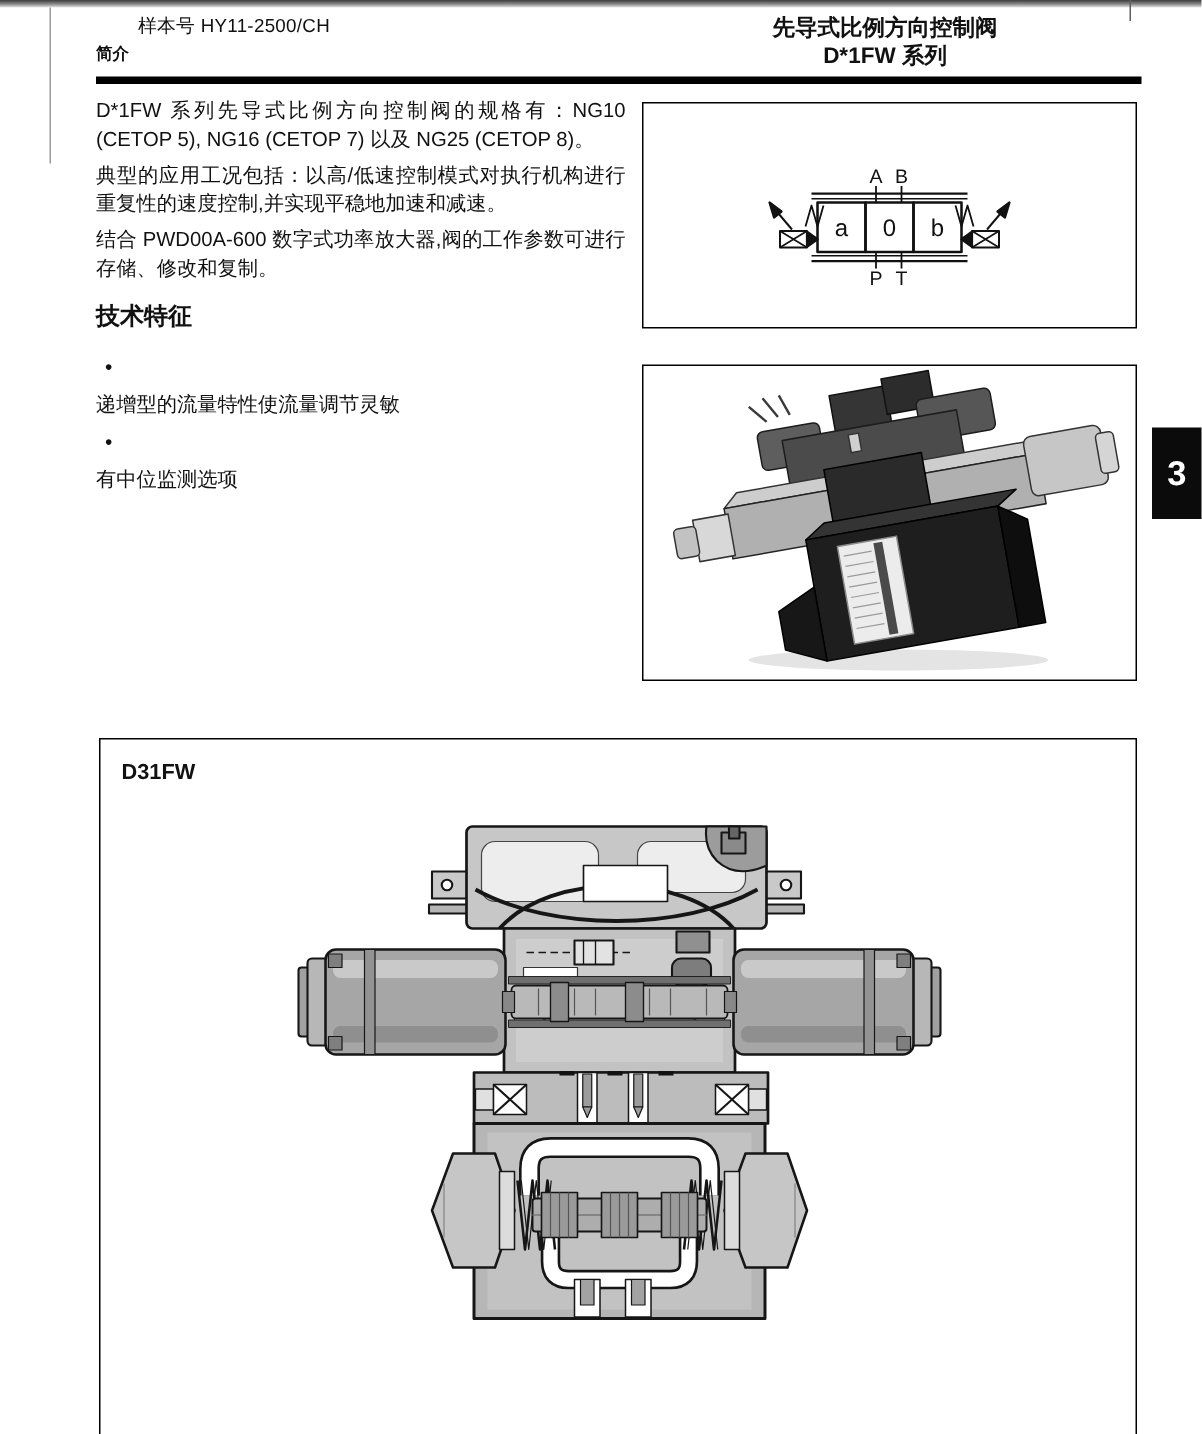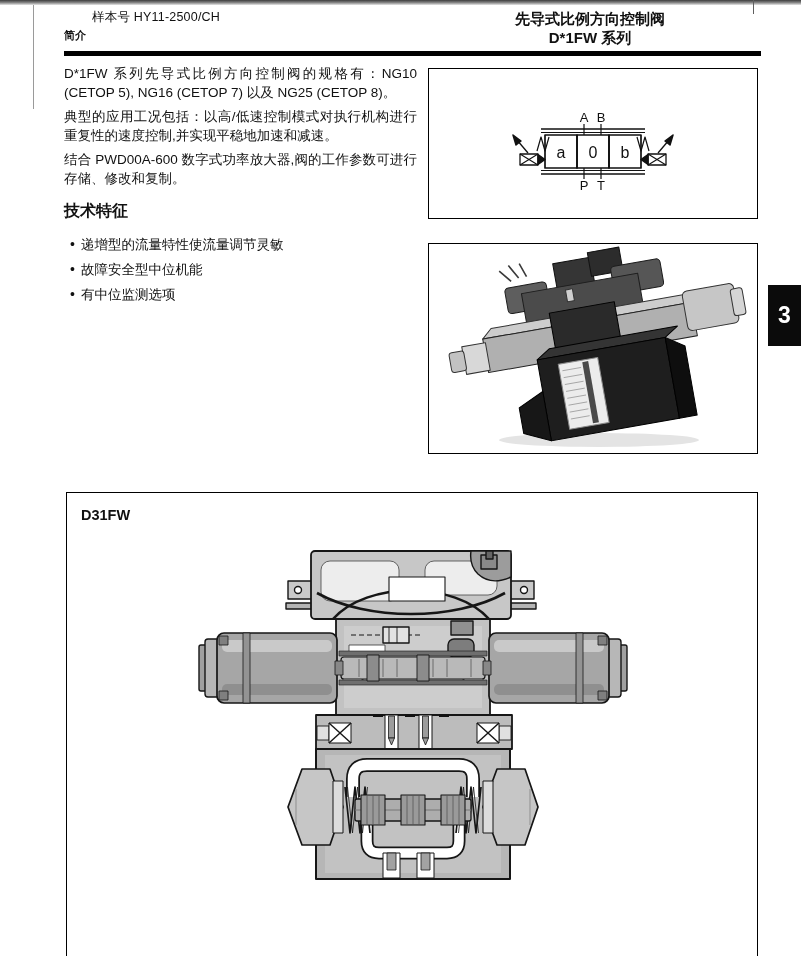--- a/index.html
+++ b/index.html
@@ -20,21 +20,21 @@
   #product-title-block div { font-size:15px; font-weight:bold; line-height:19px;text-align:center; }
   #header-rule { left:64px; top:51px; width:697px; height:5px; background:#000; }
 
   
   #intro-column { left:64px; top:64px; width:353px; }
   #intro-column p { font-size:13.5px; line-height:19px; text-align:justify;
     margin-bottom:5px; }
 
   #features-block { left:64px; top:201px; width:353px; }
   #features-heading { font-size:16px; font-weight:bold; margin-bottom:10px; }
-  .bullet-item { display:flex; font-size:13.5px; line-height:25px; }
+  .bullet-item { display:flex; font-size:13.5px; line-height:25px;flex-direction:column; }
   .bullet-marker { width:17px; text-align:left; padding-left:6px; }
   .bullet-marker::before { content:"•"; font-size:14px; }
 
   
   .frame { border:1.6px solid #000; background:#fff; }
   #symbol-box { left:428px; top:68px; width:330px; height:151px; }
   #photo-box  { left:428px; top:243px; width:330px; height:211px; }
   #section-box { left:66px; top:492px; width:692px; height:564px; }
   #section-label { left:14px; top:14px; font-size:14.5px; font-weight:bold; position:absolute; }
 
@@ -65,24 +65,20 @@
   <p>D*1FW 系列先导式比例方向控制阀的规格有：NG10 (CETOP 5), NG16 (CETOP 7) 以及 NG25 (CETOP 8)。</p>
   <p>典型的应用工况包括：以高/低速控制模式对执行机构进行重复性的速度控制,并实现平稳地加速和减速。</p>
   <p>结合 PWD00A-600 数字式功率放大器,阀的工作参数可进行存储、修改和复制。</p>
 </div>
 
 <div class="abs" id="features-block">
   <div id="features-heading">技术特征</div>
   <div class="bullet-item">
     <span class="bullet-marker"></span>
     <span>递增型的流量特性使流量调节灵敏</span>
-  </div>
-  <div class="bullet-item">
-    <span class="bullet-marker"></span>
-    <span>故障安全型中位机能</span>
   </div>
   <div class="bullet-item">
     <span class="bullet-marker"></span>
     <span>有中位监测选项</span>
   </div>
 </div>
 
 <div class="abs frame" id="symbol-box">
   <svg width="327" height="148" viewBox="0 0 327 148">
     <g stroke="#111" stroke-width="1.5" fill="none" stroke-linejoin="round">

